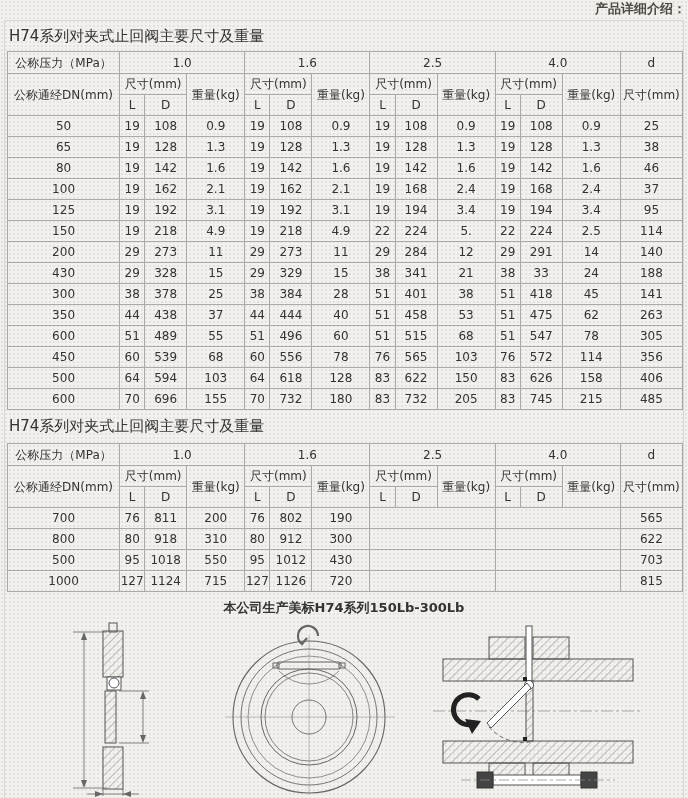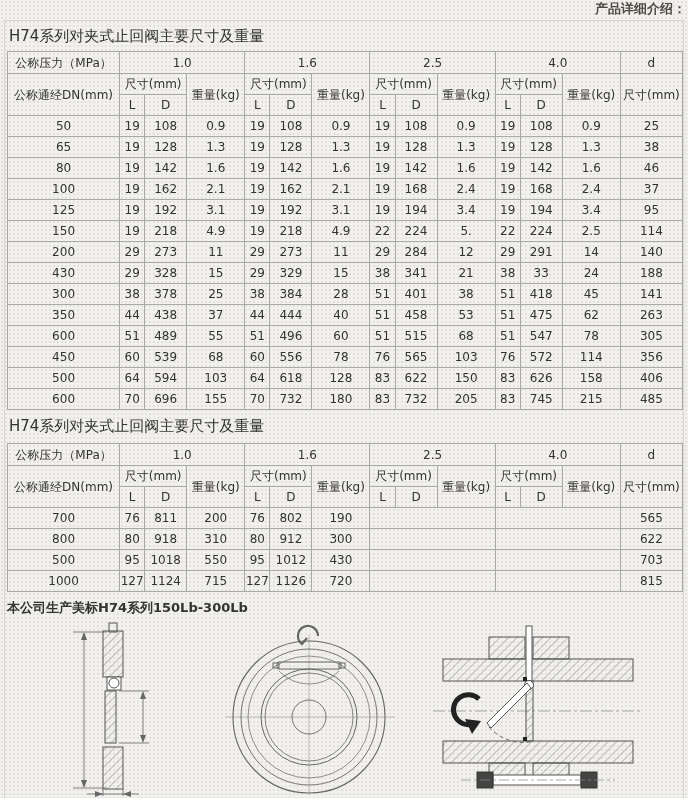--- a/index.html
+++ b/index.html
@@ -15,21 +15,21 @@
   .content{margin:0 4px;border:1px solid #d8d6d2;padding:3px 2px 8px 2px;background:transparent;}
   .table-caption{font-size:15px;color:#333;padding:3px 2px 5px 2px;text-align:left;}
   table{border-collapse:collapse;table-layout:fixed;width:676px;margin:0;}
   th,td{
     border:1px solid #a9a9a9;font-size:12px;font-weight:normal;color:#333;
     text-align:center;vertical-align:middle;padding:0;height:20px;line-height:20px;
     overflow:hidden;white-space:nowrap;background:transparent;
   }
   thead th.pr{height:21px;}
   .tbl2{margin-top:2px;}
-  .drawings-heading{font-size:13px;font-weight:bold;margin:7px 0 2px 0;color:#333;}
+  .drawings-heading{font-size:13px;font-weight:bold;text-align:center;margin:7px 0 2px 0;color:#333;}
   .drawings-row{display:flex;justify-content:center;align-items:flex-start;gap:34px;padding:2px 6px 0 0;}
   svg{display:block;}
 </style>
 </head>
 <body>
 
 <div>
   <div class="page-title">产品详细介绍：</div>
 
   <div class="content">

